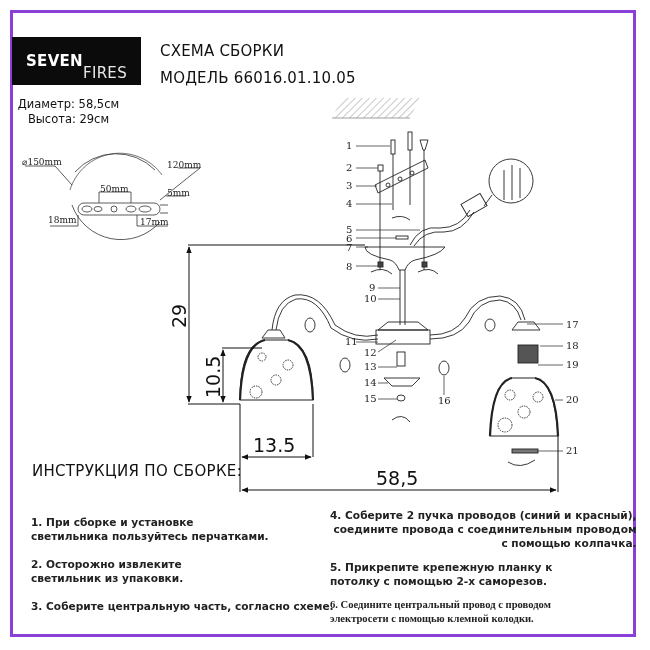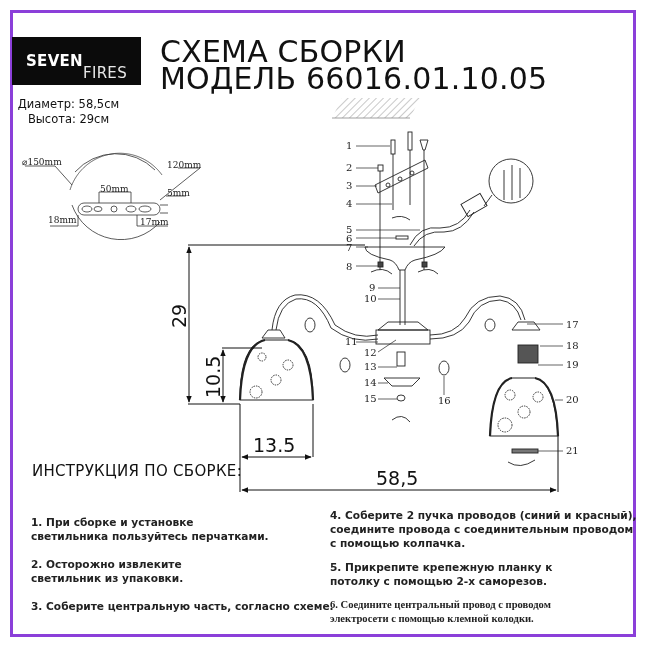--- a/index.html
+++ b/index.html
@@ -2,21 +2,21 @@
 <html><head>
 <meta charset="utf-8">
 <style>
   html, body { margin:0; padding:0; background:#ffffff; }
   body { width:650px; height:650px; position:relative; overflow:hidden; font-family:"DejaVu Sans", sans-serif; color:#111; }
   .frame { position:absolute; left:10px; top:10px; width:626px; height:627px; border:3px solid #8b3fd9; box-sizing:border-box; }
   .logo { position:absolute; left:12px; top:37px; width:129px; height:48px; background:#0b0b0b; color:#fff; display:flex; align-items:center; justify-content:center; font-size:15px; letter-spacing:0.3px; }
   .logo b { font-weight:bold; }
   .logo span.thin { font-weight:normal; color:#e8e8e8;margin-top:24px; }
   .specs { position:absolute; left:8px; top:97px; width:121px; text-align:center; font-size:11.5px; line-height:15px; }
-  .title { position:absolute; left:160px; top:38px; font-size:30px; line-height:27px; font-weight:normal; letter-spacing:0.2px; color:#111; }
+  .title { position:absolute; left:160px; top:38px; font-size:15px; line-height:27px; font-weight:normal; letter-spacing:0.2px; color:#111; }
   .instr-head { position:absolute; left:32px; top:462px; font-size:15px; font-weight:normal; letter-spacing:0.3px; }
   .step { position:absolute; font-size:10.6px; line-height:14px; font-weight:bold; color:#222; }
   svg.diagram { position:absolute; left:0; top:0; }
   .lbl { font-family:"DejaVu Serif", serif; font-size:10px; fill:#222; }
   .dim { font-family:"DejaVu Sans", sans-serif; font-size:19px; fill:#111; }
   .mm { font-family:"DejaVu Serif", serif; font-size:9px; fill:#222; }
 </style>
 </head>
 <body>
 
@@ -230,21 +230,21 @@
   <div>1. При сборке и установке</div>
   <div>светильника пользуйтесь перчатками.</div>
 </div>
 <div class="step" style="left:31px; top:557px;">
   <div>2. Осторожно извлеките</div>
   <div>светильник из упаковки.</div>
 </div>
 <div class="step" style="left:31px; top:599px;">
   <div>3. Соберите центральную часть, согласно схеме.</div>
 </div>
-<div class="step" style="left:330px; top:508px;">
+<div class="step" style="left:330px; top:508px;text-align:right;">
   <div>4. Соберите 2 пучка проводов (синий и красный),</div>
   <div>соедините провода с соединительным проводом</div>
   <div>с помощью колпачка.</div>
 </div>
 <div class="step" style="left:330px; top:560px;">
   <div>5. Прикрепите крепежную планку к</div>
   <div>потолку с помощью 2-х саморезов.</div>
 </div>
 <div class="step" style="left:330px; top:598px;font-family:Liberation Serif, serif;">
   <div>6. Соедините центральный провод с проводом</div>

